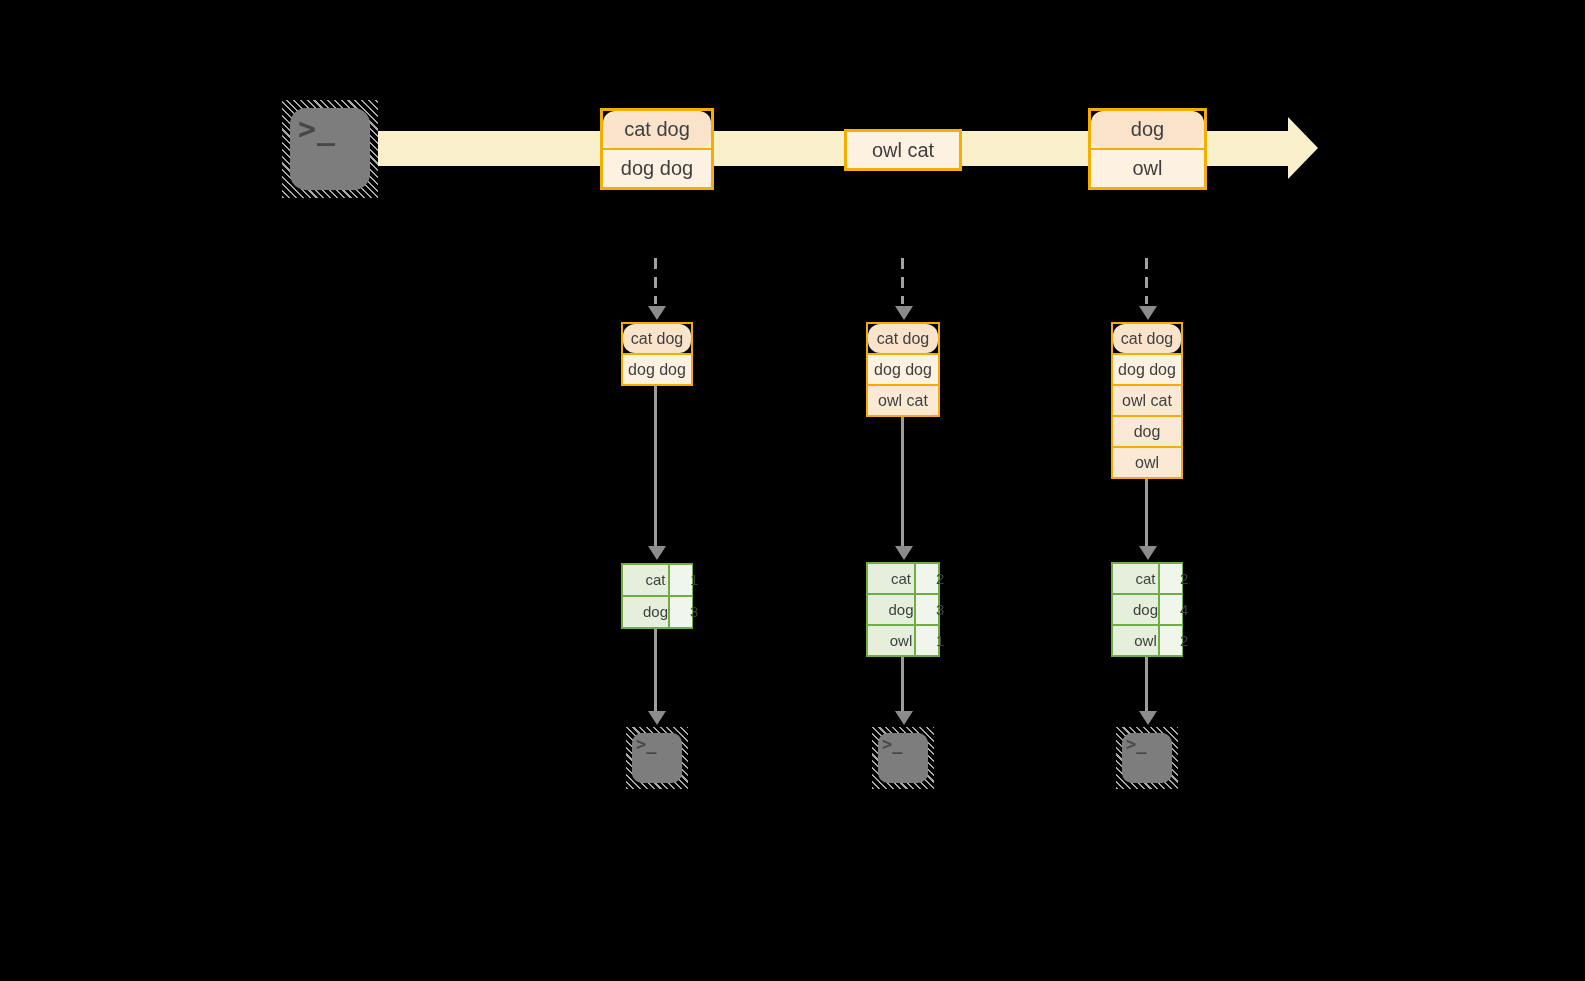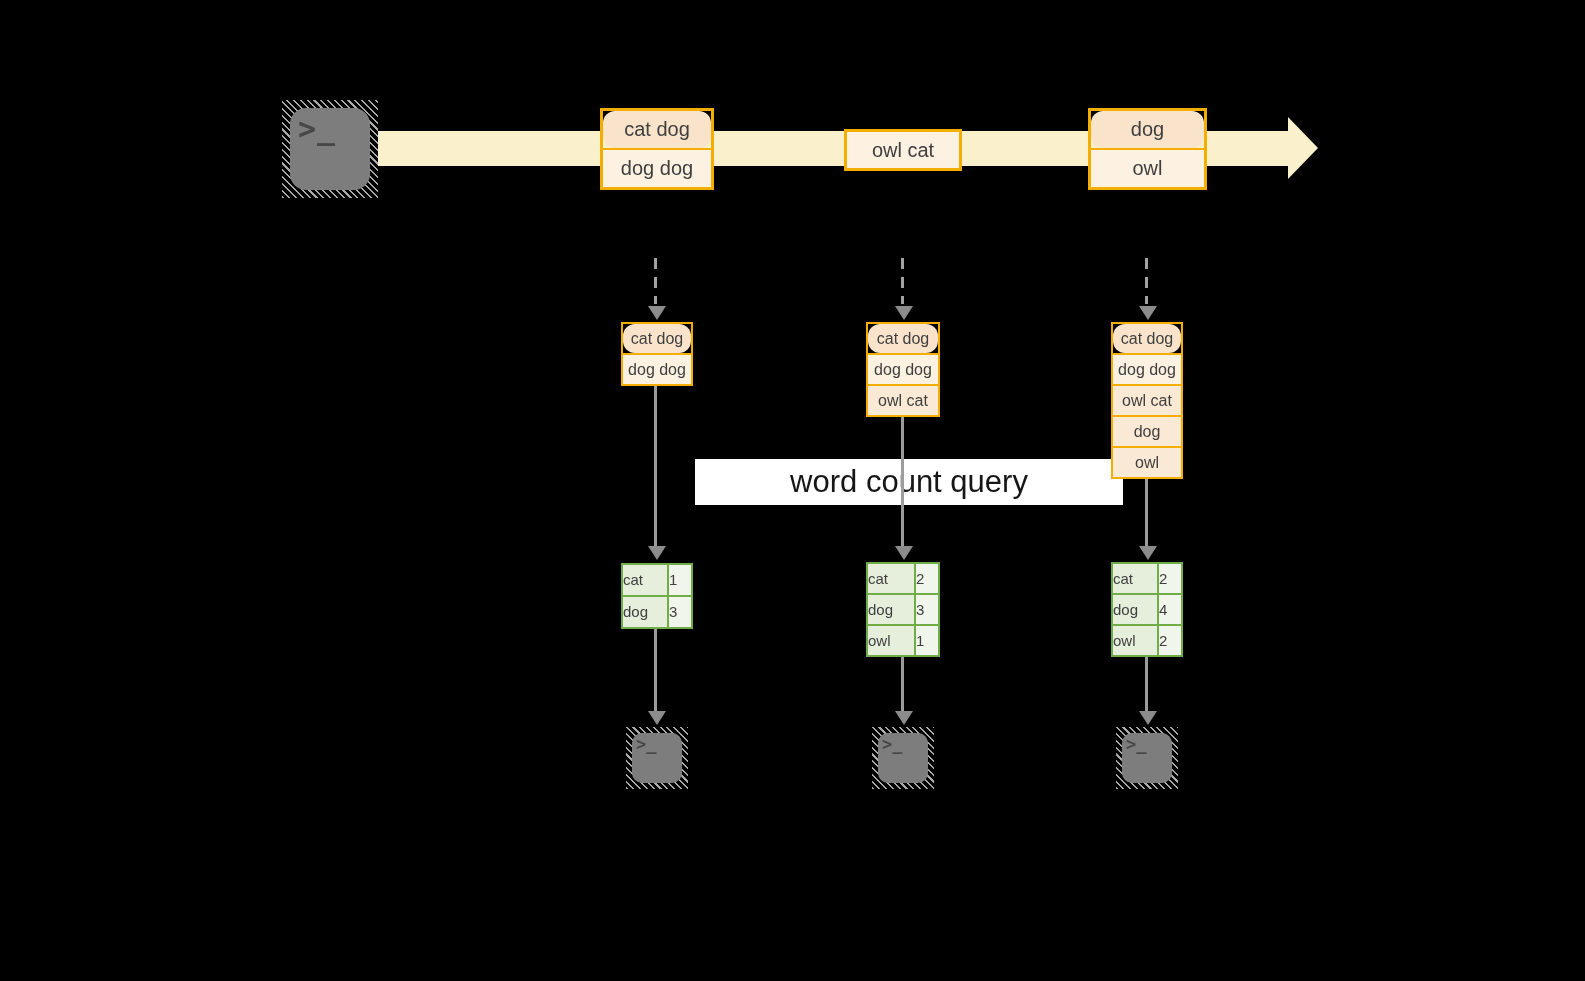--- a/index.html
+++ b/index.html
@@ -90,21 +90,21 @@
   .vline{width:3px;background:var(--gray);z-index:3;}
 
   
   .wtable{
     position:absolute;box-sizing:border-box;width:72px;
     border:2px solid var(--green);background:var(--green);
     display:grid;grid-template-columns:1fr 22px;gap:2px;z-index:4;
   }
   .wtable .cell{
     background:var(--greenlab);font-size:15px;color:var(--ink);
-    height:29px;line-height:29px;
+    text-align:center;height:29px;line-height:29px;padding-left:20px;
   }
   .wtable.t1 .cell{height:30px;line-height:30px;}
   .wtable .val{background:var(--greenval);}
 </style>
 </head>
 <body>
 
 <div class="stage">
 
   <div class="term big">
@@ -144,21 +144,20 @@
     <div class="row fill-peachlite">owl cat</div>
   </div>
   <div class="stack" style="left:1111px;top:322px;">
     <div class="row fill-peach">cat dog</div>
     <div class="row fill-cream">dog dog</div>
     <div class="row fill-peachlite">owl cat</div>
     <div class="row fill-peachlite">dog</div>
     <div class="row fill-peachlite">owl</div>
   </div>
 
-  <div class="abs query-band">word count query</div>
 
   <div class="abs vline" style="left:654px;top:386px;height:160px;"></div>
   <div class="abs head" style="left:648px;top:546px;"></div>
   <div class="abs vline" style="left:901px;top:417px;height:129px;"></div>
   <div class="abs head" style="left:895px;top:546px;"></div>
   <div class="abs vline" style="left:1145px;top:479px;height:67px;"></div>
   <div class="abs head" style="left:1139px;top:546px;"></div>
 
   <div class="wtable t1" style="left:621px;top:563px;">
     <div class="cell">cat</div>

